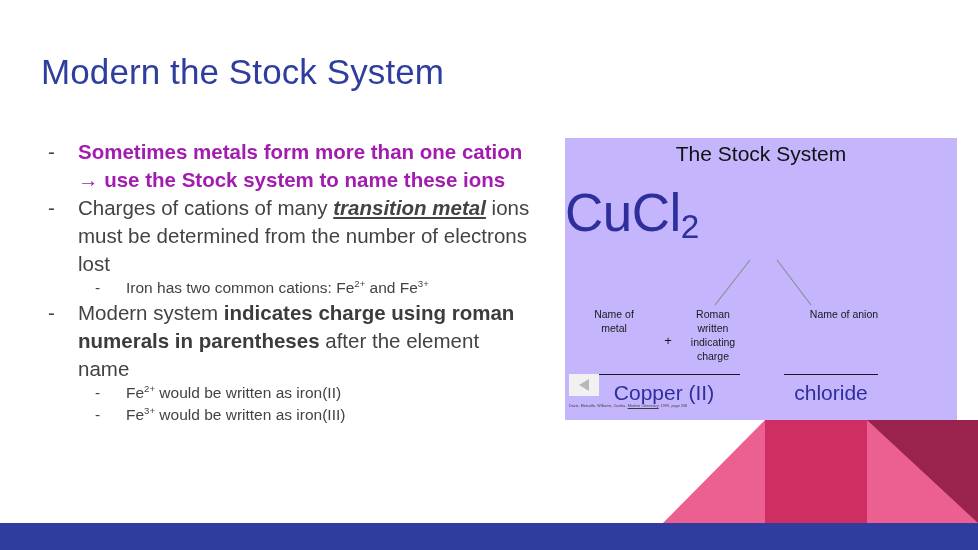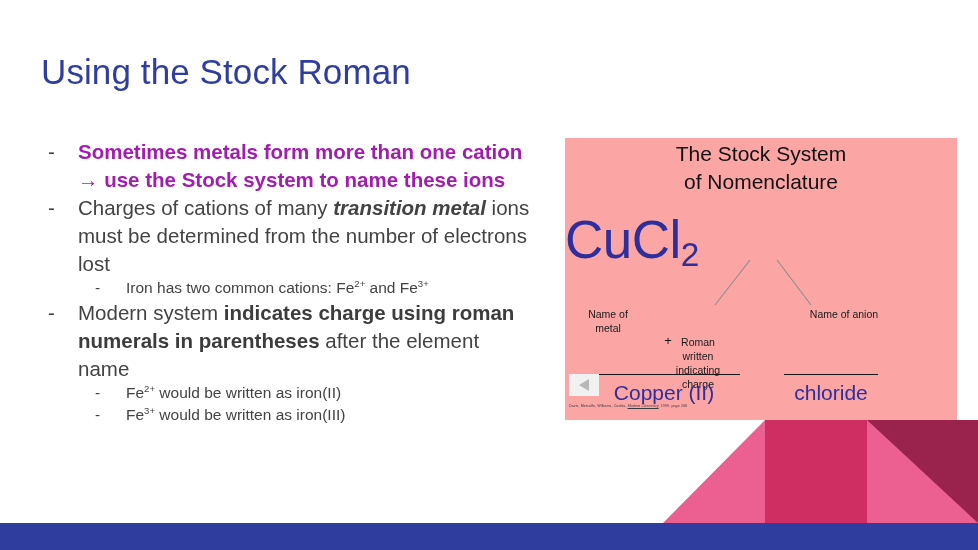--- a/index.html
+++ b/index.html
@@ -56,30 +56,30 @@
     margin-left:47px;
     color:#434343;
   }
   .bullet.lvl2 .dash {
     width:31px;
     flex:0 0 31px;
     font-size:15.5px;
     line-height:1.38;
   }
 
-  .bi { font-style:italic; font-weight:bold; }
+  .bi { font-style:italic; font-weight:bold;text-decoration:underline; }
   .bd { font-weight:bold; color:#3c3c3c; }
   sup { font-size:0.62em; vertical-align:super; line-height:0; }
 
   
   .figure {
     position:absolute;
     left:565px; top:138px;
     width:392px; height:282px;
-    background:#fca5a5;
+    background:#c4b5fd;
   }
   .fig-title {
     text-align:center;
     font-size:21px;
     color:#111111;
     line-height:1.32;
     margin-top:2px;
   }
   .formula {
     color:#2f2f9c;
@@ -100,23 +100,23 @@
 
   .labels {
     position:absolute;
     left:0; top:168px;
     width:392px;
     font-size:10.5px;
     color:#1a1a1a;
     line-height:1.33;
   }
   .lbl { position:absolute; text-align:center; }
-  .lbl-cation  { left:4px;  top:2px;  width:78px; }
+  .lbl-cation  { left:10px;  top:2px;  width:78px; }
   .lbl-plus    { left:96px;  top:26px; width:14px; font-size:13px; }
-  .lbl-roman   { left:94px; top:2px;  width:78px;margin-top:28px; }
+  .lbl-roman   { left:109px; top:2px;  width:78px; }
   .lbl-anion   { left:224px; top:2px;  width:110px; }
 
   .rule {
     position:absolute;
     border-top:1.3px solid #1a1a1a;
     height:0;
   }
   .rule-left  { left:23px;  top:236px; width:152px; }
   .rule-right { left:219px; top:236px; width:94px;  }
 
@@ -160,21 +160,21 @@
   .bottom-bar {
     position:absolute;
     left:0; top:523px;
     width:978px; height:27px;
     background:#2f3e9e;
   }
 </style>
 </head>
 <body>
 
-<div class="slide-title">Using the Stock Roman</div>
+<div class="slide-title">Modern the Stock System</div>
 
 <div class="body-col">
 
   <div class="bullet lvl1 b-bold">
     <span class="dash">-</span>
     <span class="btext">Sometimes metals form more than one cation → use the Stock system to name these ions</span>
   </div>
 
   <div class="bullet lvl1">
     <span class="dash">-</span>
@@ -200,21 +200,20 @@
     <span class="dash">-</span>
     <span class="btext"><span>Fe</span><sup>3+</sup><span> would be written as iron(III)</span></span>
   </div>
 
 </div>
 
 <div class="figure">
 
   <div class="fig-title">
     <div>The Stock System</div>
-    <div>of Nomenclature</div>
   </div>
 
   <div class="formula"><span>CuCl</span><sub>2</sub></div>
 
   <svg class="connectors" viewBox="0 0 392 282">
     <line x1="150" y1="167" x2="185" y2="122" stroke="#8c8c8c" stroke-width="1.1"></line>
     <line x1="246" y1="167" x2="212" y2="122" stroke="#8c8c8c" stroke-width="1.1"></line>
   </svg>
 
   <div class="labels">

